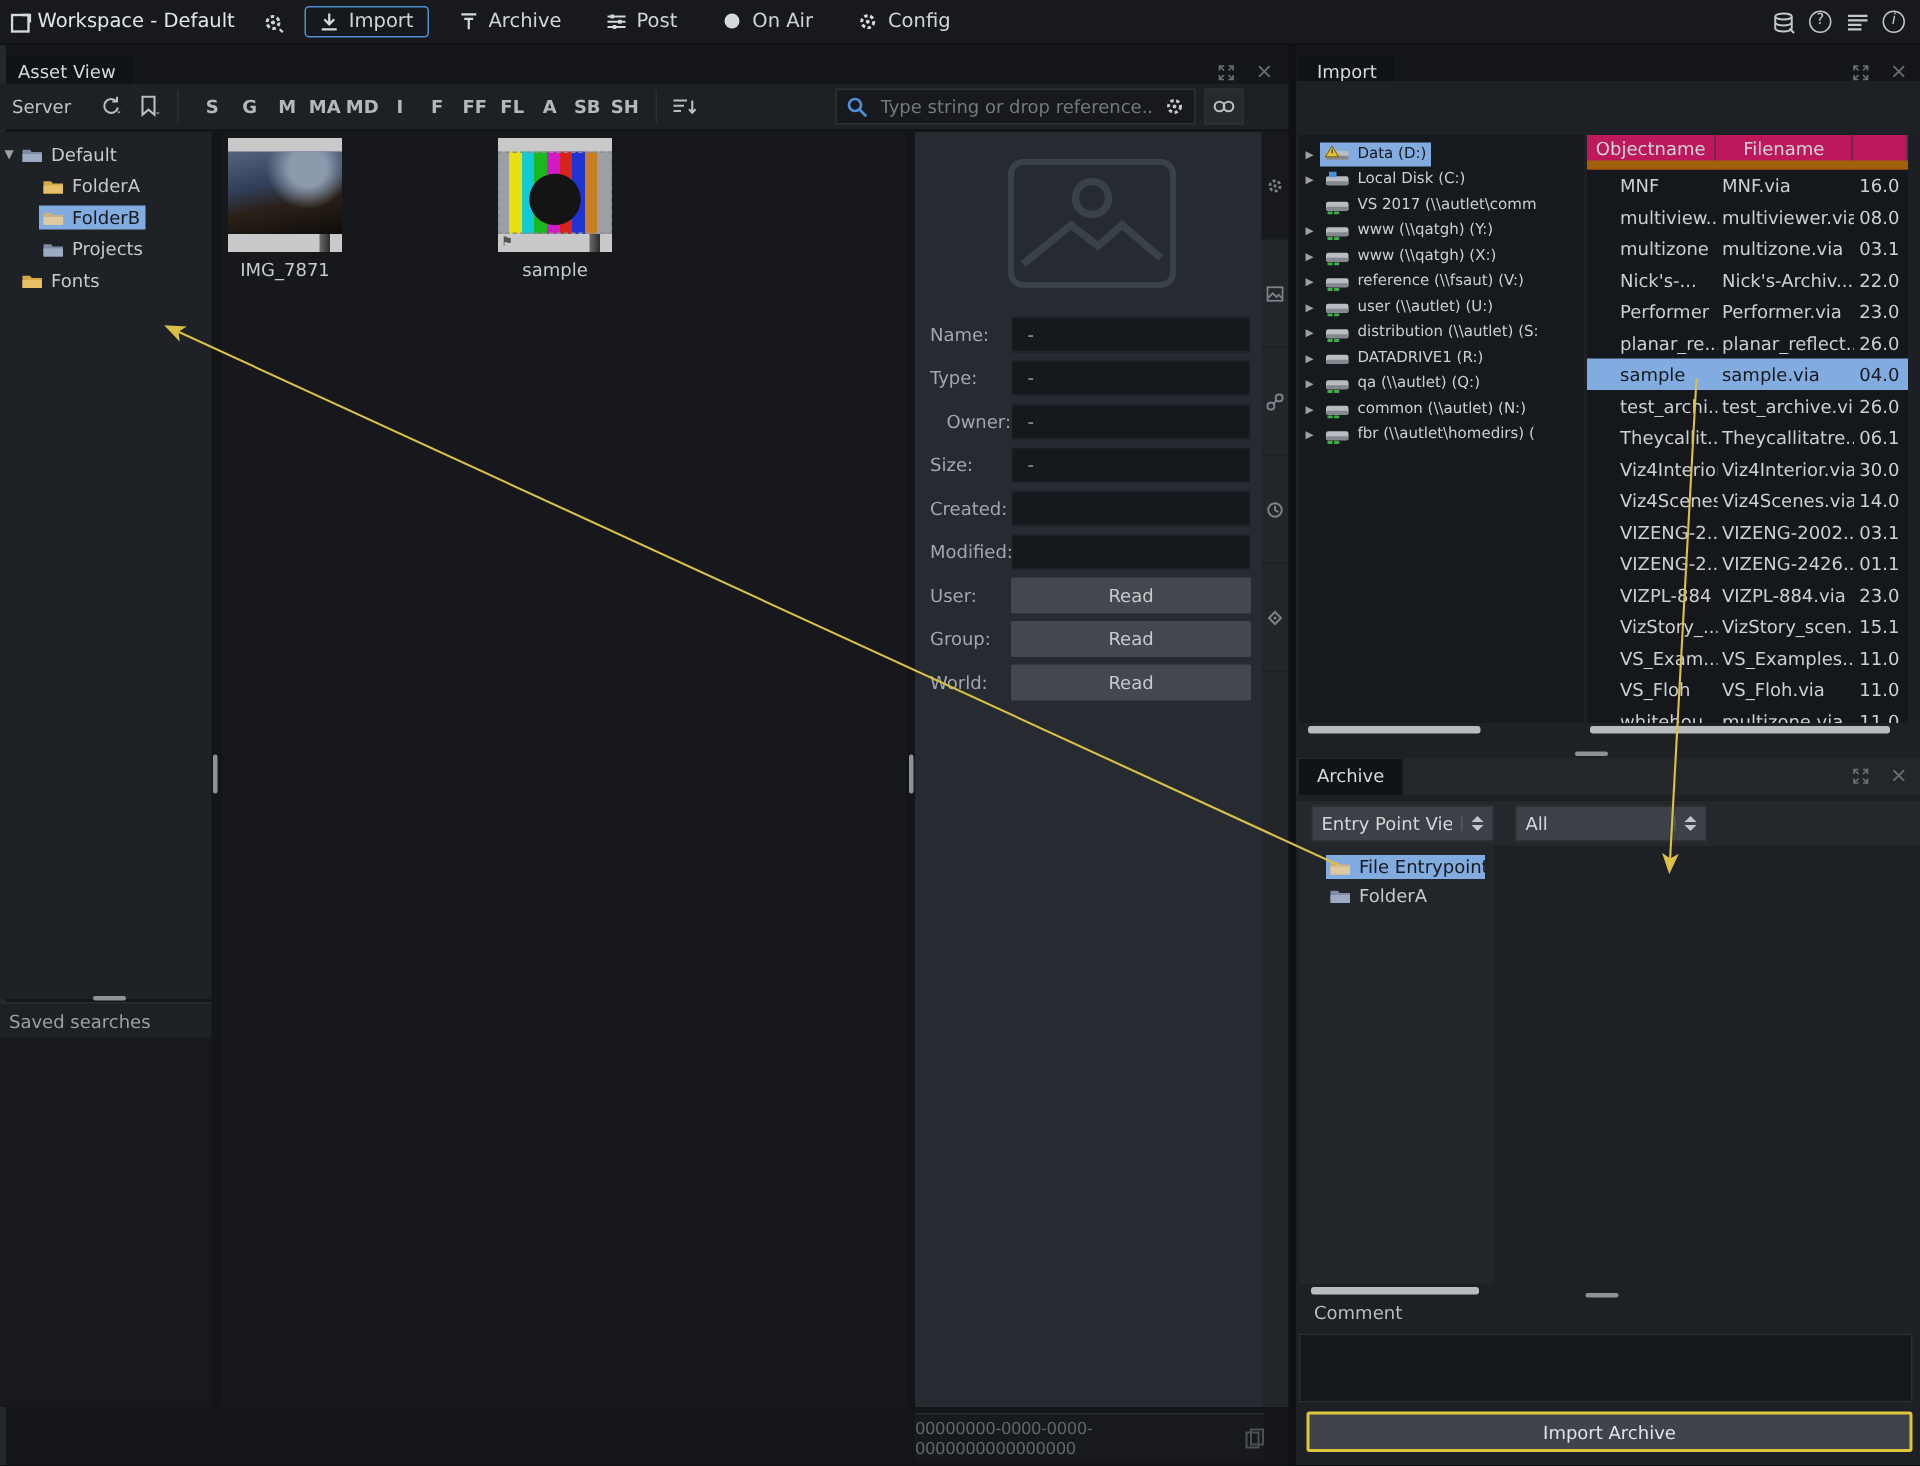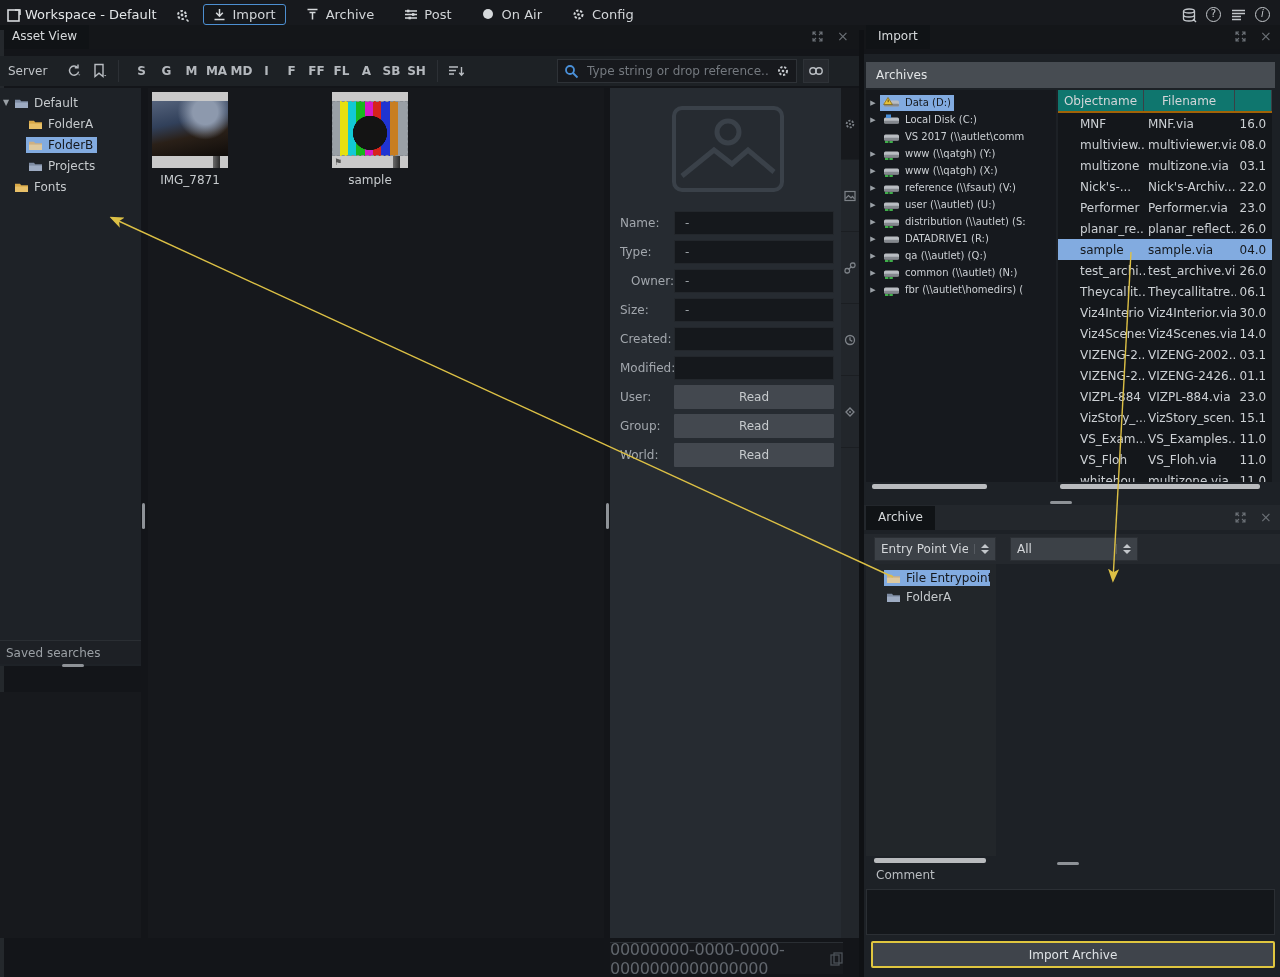--- a/index.html
+++ b/index.html
@@ -13,21 +13,21 @@
   .topbar{left:0;top:0;width:1280px;height:30px;background:#17191d;border-bottom:1px solid #0c0e10;
           display:flex;align-items:center;}
   .ws-label{color:#e3e6e8;font-size:13px;margin-left:4px;}
   .navbtn{display:flex;align-items:center;gap:6px;color:#d2d5d8;font-size:13px;padding:2px 9px;margin-right:10px;border:1px solid transparent;border-radius:3px;cursor:default;}
   .navbtn.active{border-color:#4d8fd1;background:#15181c;}
   .tb-icon{width:14px;height:14px;flex:0 0 auto;}
   .topbar-right{margin-left:auto;display:flex;align-items:center;gap:10px;margin-right:10px;color:#c3c7cb;}
   .circ{width:15px;height:15px;border:1.3px solid #c3c7cb;border-radius:50%;font-size:10px;line-height:12px;text-align:center;color:#c3c7cb;}
 
   
-  .tabrow{left:0;top:25px;width:1280px;height:24px;background:#141619;}
+  .tabrow{left:0;top:37px;width:1280px;height:24px;background:#141619;}
   .ptab{position:absolute;top:0;height:24px;padding:4px 12px 0 12px;background:#101316;color:#d6d9db;font-size:12px;}
   .winctl{position:absolute;top:5px;display:flex;gap:14px;align-items:center;}
   .xicon{color:#6b7076;font-size:14px;line-height:12px;}
 
   
   .toolbar{left:0;top:56px;width:1014px;height:30px;background:#1d2125;display:flex;align-items:center;}
   .srv-label{color:#c0c4c8;margin-left:8px;width:58px;}
   .vsep{width:1px;height:22px;background:#2c3035;margin:0 6px;}
   .letters{display:flex;align-items:center;gap:0;}
   .letter{color:#b4b8bd;font-weight:bold;font-size:12px;width:25px;text-align:center;cursor:default;}
@@ -40,21 +40,21 @@
   .tree-panel{left:0;top:88px;width:141px;height:578px;background:#1e2227;overflow:hidden;}
   .trow{display:flex;align-items:center;height:21px;cursor:default;}
   .trow .caret{width:12px;text-align:center;font-size:8px;color:#9aa0a6;flex:0 0 12px;}
   .trow .ticon{margin-right:5px;flex:0 0 auto;display:flex;}
   .tsel{display:flex;align-items:center;padding:1px 4px 1px 2px;}
   .tsel.selected{background:#82abe0;color:#15181c;}
   .tsel.selected .tlabel{color:#15181c;}
   .tlabel{color:#c6cacd;white-space:nowrap;}
   .handle-h{position:absolute;height:3px;background:#8e9297;border-radius:2px;}
   .handle-v{position:absolute;width:3px;background:#8e9297;border-radius:2px;}
-  .saved-row{left:0;top:640px;width:141px;height:24px;background:#1d2025;border-top:1px solid #2a2e33;color:#9ba0a5;padding:5px 0 0 6px;}
+  .saved-row{left:0;top:668px;width:141px;height:24px;background:#1d2025;border-top:1px solid #2a2e33;color:#9ba0a5;padding:5px 0 0 6px;}
   .saved-panel{left:0;top:692px;width:141px;height:246px;background:#17191d;}
 
   
   .thumbs-panel{left:148px;top:88px;width:456px;height:850px;background:#16181c;}
   .thumb{position:absolute;width:76px;text-align:center;}
   .thumb-frame{width:76px;height:76px;background:#c9c9c9;position:relative;}
   .thumb-img{position:absolute;left:0;top:9px;width:76px;height:55px;}
   .notch{position:absolute;right:8px;bottom:0;width:7px;height:12px;background:linear-gradient(90deg,#6a6a6a,#2c2c2c);}
   .thumb-label{margin-top:5px;color:#c6cacd;font-size:12px;}
   .k-photo{background:radial-gradient(circle at 70% 20%,#8d99ad 0 18%,transparent 40%),linear-gradient(168deg,#55637c 0%,#31405a 38%,#2a2018 62%,#0f0c0a 100%);}
@@ -78,21 +78,21 @@
   .filter-input::placeholder{color:#6e7379;}
 
   
   .props-panel{left:610px;top:88px;width:233px;height:850px;background:#262b31;}
   .ph-frame{position:absolute;left:62px;top:18px;width:112px;height:86px;border:4px solid #3a4149;border-radius:10px;}
   .prow{position:absolute;left:0;width:233px;height:24px;display:flex;align-items:center;}
   .prow .plabel{width:64px;padding-left:10px;color:#a2a7ad;}
   .pinput{width:160px;height:24px;background:#15181c;border:1px solid #23272c;color:#9aa0a5;display:flex;align-items:center;padding-left:10px;}
   .pbtn{width:160px;height:24px;background:#43484f;color:#c6cacd;display:flex;align-items:center;justify-content:center;border-radius:1px;}
   .uuid-bar{left:610px;top:942px;width:233px;height:32px;background:#17191d;border-top:1px solid #2a2e33;display:flex;align-items:center;justify-content:center;gap:6px;}
-  .uuid-text{color:#61666d;font-size:16px;letter-spacing:-0.3px;}
+  .uuid-text{color:#61666d;font-size:11px;letter-spacing:-0.3px;}
 
   
   .side-strip{left:841px;top:88px;width:18px;height:850px;background:#22262b;}
   .side-tab{width:18px;height:72px;display:flex;align-items:center;justify-content:center;color:#7d8288;border-bottom:1px solid #1b1e22;font-size:11px;}
   .side-tab.active{background:#17191d;}
 
   .gutter{left:859px;top:30px;width:5px;height:947px;background:#0f1114;}
 
   
   .right-bg{left:864px;top:54px;width:416px;height:923px;background:#1d2126;}
@@ -100,21 +100,21 @@
   .drive-tree{left:866px;top:90px;width:190px;height:392px;background:#16191e;overflow:hidden;}
   .drow{display:flex;align-items:center;height:17px;}
   .drow .caret{width:14px;text-align:center;font-size:7px;color:#9aa0a6;flex:0 0 14px;}
   .dsel{display:flex;align-items:center;gap:5px;padding:0 3px;height:16px;}
   .dsel.selected{background:#82abe0;}
   .dsel.selected .dlabel{color:#15181c;}
   .dlabel{white-space:nowrap;color:#ccd0d4;font-size:10px;}
   .sbar-h{position:absolute;height:5px;background:#b9bbbe;border-radius:2px;}
 
   .obj-table{left:1058px;top:90px;width:214px;height:392px;background:#14171b;overflow:hidden;}
-  .thead{display:flex;height:23px;background:#0f766e;border-bottom:2px solid #a16207;color:#d3d6d9;}
+  .thead{display:flex;height:23px;background:#be185d;border-bottom:6px solid #a16207;color:#d3d6d9;}
   .th{display:flex;align-items:center;justify-content:center;border-right:1px solid #3a3f45;}
   .trrow{display:flex;height:21px;align-items:center;color:#ccd0d4;}
   .trrow.selected{background:#82abe0;color:#15181c;}
   .td{white-space:nowrap;overflow:hidden;}
   .vscroll{left:1272px;top:90px;width:8px;height:392px;background:#1c2025;}
 
   
   .arch-tabrow{left:864px;top:505px;width:416px;height:25px;background:#23272c;}
   .arch-toolbar{left:864px;top:534px;width:416px;height:30px;background:#24282d;}
   .dropdown{position:absolute;top:3px;height:24px;background:#3c4147;border:1px solid #2b2f34;color:#d3d6d9;display:flex;align-items:center;padding:0 6px;}
@@ -480,21 +480,20 @@
       <div class="side-tab">
         <svg width="12" height="12" viewBox="0 0 12 12">
           <path d="M2 6 L6 2 L10 6 L6 10 Z" fill="none" stroke="#7d8288" stroke-width="1.3"></path>
           <circle cx="6" cy="6" r="1" fill="#7d8288"></circle>
         </svg>
       </div>
     </div>
   <div class="abs gutter"></div>
 
   <div class="abs right-bg"></div>
-  <div class="abs arch-header">Archives</div>
   <div class="abs drive-tree" id="drive-tree" style="padding-top:4px">
       <div class="drow">
         <span class="caret">▶</span>
         <span class="dsel selected">
           <span style="display:flex">
             <svg width="17" height="12" viewBox="0 0 17 12">
               <rect x="1" y="3.5" width="15" height="6" rx="1.5" fill="#b9bdc2"></rect>
               <rect x="1" y="6.8" width="15" height="2.7" rx="1" fill="#84888e"></rect>
               <path d="M5 0.5 L9.4 7.5 L0.6 7.5 Z" fill="#e8c23a" stroke="#7c620e" stroke-width="0.7"></path>
               <rect x="4.7" y="2.6" width="0.9" height="2.6" fill="#4c3b05"></rect>

